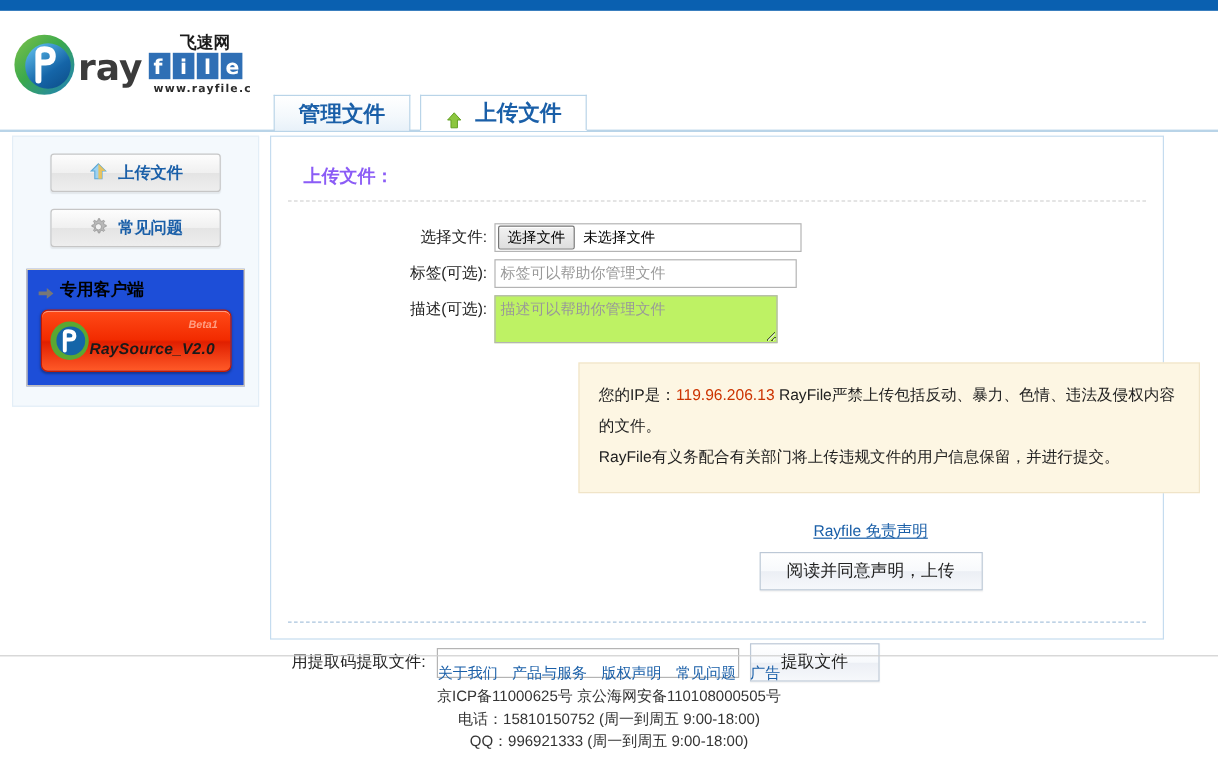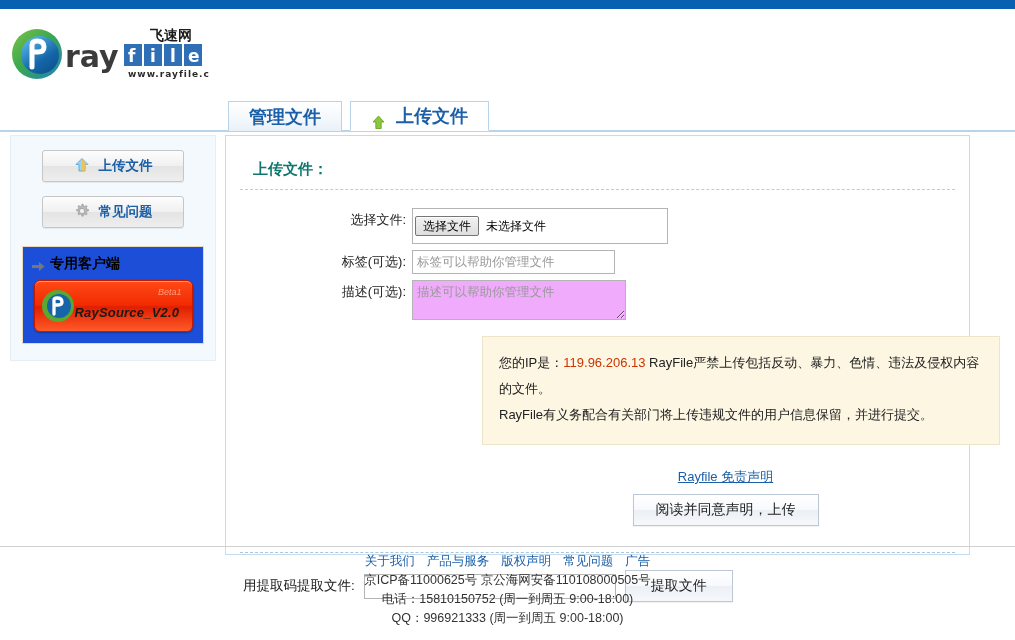--- a/index.html
+++ b/index.html
@@ -21,21 +21,21 @@
   
   .topbar {
     height: 9px;
     background: #0a60b0;
     width: 100%;
   }
 
   
   .header {
     position: relative;
-    height: 123px;
+    height: 101px;
     border-bottom: 2px solid #b9d4e8;
     box-sizing: border-box;
   }
   .logo {
     position: absolute;
     left: 10px;
     top: 16px;
     width: 200px;
     height: 62px;
   }
@@ -145,21 +145,21 @@
     box-shadow: inset 0 1px 0 rgba(255,255,255,.45), 0 1px 2px rgba(0,0,0,.3);
     position: relative;
     cursor: pointer;
     overflow: hidden;
   }
   .client-banner .rs-logo {
     position: absolute; left: 6px; top: 8px;
   }
   .client-banner .rs-beta {
     position: absolute; right: 10px; top: 6px;
-    font-size: 9px; font-style: italic; font-weight: normal;
+    font-size: 9px; font-style: italic; font-weight: bold;
     color: #ff9e82;
   }
   .client-banner .rs-name {
     position: absolute; left: 40px; top: 24px;
     font-size: 13px; font-style: italic; font-weight: bold;
     color: #1a1a1a;
     letter-spacing: .2px;
   }
 
   
@@ -170,21 +170,21 @@
     width: 745px;
     height: 420px;
     background: #ffffff;
     border: 1px solid #c5dcef;
     box-sizing: border-box;
     padding: 18px 0 0 0;
   }
   .panel-title {
     font-size: 15px;
     font-weight: bold;
-    color: #0f766e;
+    color: #8b5cf6;
     margin: 6px 0 10px 27px;
   }
   .dashed {
     border-top: 1px dashed #c9c9c9;
     margin: 0 14px 0 14px;
     height: 0;
   }
 
   
   .form {
@@ -198,21 +198,21 @@
   .flabel {
     width: 180px;
     text-align: right;
     padding-right: 6px;
     font-size: 13px;
     color: #222;
     line-height: 24px;
   }
   .fieldbox {
     width: 256px;
-    height: 36px;
+    height: 24px;
     border: 1px solid #b4b4b4;
     background: #fff;
     box-sizing: border-box;
     display: flex;
     align-items: center;
     padding: 0 2px;
     font-size: 12px;
   }
   .filebtn {
     border: 1px solid #767676;
@@ -221,42 +221,42 @@
     box-shadow: inset 0 1px 0 #fff;
     font-size: 12px;
     color: #000;
     padding: 2px 7px;
     margin-right: 7px;
     cursor: pointer;
     line-height: 14px;
   }
   .filename { color: #000; font-size: 12px; }
   .textinput {
-    width: 203px;
+    width: 252px;
     height: 24px;
     border: 1px solid #b4b4b4;
     box-sizing: border-box;
     font-family: "Liberation Sans", sans-serif;
     font-size: 12.5px;
     padding: 0 4px;
     color: #333;
     background: #fff;
   }
   .textinput::placeholder { color: #999; }
   .textarea {
-    width: 214px;
+    width: 236px;
     height: 40px;
     border: 1px solid #b4b4b4;
     box-sizing: border-box;
     font-family: Liberation Mono, monospace;
     font-size: 12.5px;
     padding: 3px 4px;
     color: #333;
     resize: vertical;
-    background: #f0abfc;
+    background: #bef264;
   }
   .textarea::placeholder { color: #999; }
 
   
   .notice {
     margin: 16px 0 0 256px;
     width: 518px;
     background: #fdf6e3;
     border: 1px solid #f0e4c8;
     padding: 13px 16px 16px 16px;

